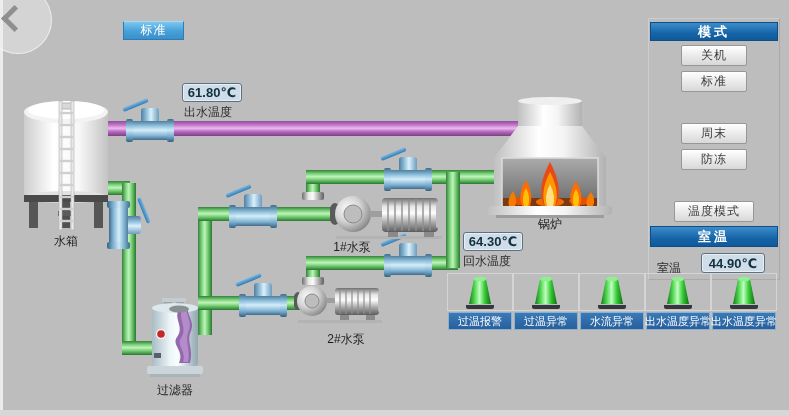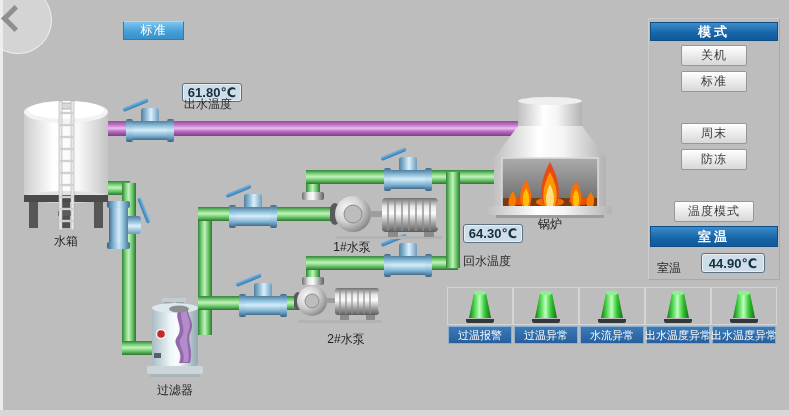--- a/index.html
+++ b/index.html
@@ -90,21 +90,21 @@
     background:linear-gradient(180deg,#ffffff,#ebebeb 50%,#d8d8d8);
     border:1px solid #979797;border-radius:2px;box-shadow:inset 0 1px 0 #fff;
     color:#3c3c3c;font-size:12px;display:flex;align-items:center;justify-content:center;
     letter-spacing:1px;box-sizing:border-box;
   }
   .p-btn.wide{left:25px;width:80px;}
   .room-label{position:absolute;left:8px;top:241px;font-size:12px;color:#2a2a2a;}
   .room-box{left:52px;top:234px;width:64px;height:20px;}
 
   
-  .ind-grid{position:absolute;left:446px;top:287px;width:334px;height:62px;z-index:8;}
+  .ind-grid{position:absolute;left:446px;top:273px;width:334px;height:62px;z-index:8;}
   .ind-cell{
     position:absolute;top:0;width:66px;height:38px;border:1px solid rgba(215,215,215,0.9);
     display:flex;align-items:flex-end;justify-content:center;box-sizing:border-box;
   }
   .ind-bar{
     position:absolute;top:39px;width:64px;height:18px;
     background:linear-gradient(180deg,#3a7ab8,#275f9c);border:1px solid #8fb0cc;
     color:#fff;font-size:11px;display:flex;align-items:center;justify-content:center;
     white-space:nowrap;box-sizing:border-box;
   }
@@ -340,23 +340,23 @@
   <div class="valve" style="left:240px;top:275px">
     <div class="v-handle"></div>
     <div class="v-bonnet"></div>
     <div class="v-body"></div>
   </div>
 
   <div class="t-box" style="left:182px;top:83px">
     <span>61.80</span>
       <span>℃</span>
   </div>
-  <div class="t-label" style="left:184px;top:96px">出水温度</div>
-
-  <div class="t-box" style="left:463px;top:224px">
+  <div class="t-label" style="left:184px;top:104px">出水温度</div>
+
+  <div class="t-box" style="left:463px;top:232px">
     <span>64.30</span>
       <span>℃</span>
   </div>
   <div class="t-label" style="left:463px;top:253px">回水温度</div>
 
   <div class="panel">
     <div class="p-header" style="top:3px">模式</div>
 
     <div class="p-btn" style="top:26px">关机</div>
     <div class="p-btn" style="top:52px">标准</div>

